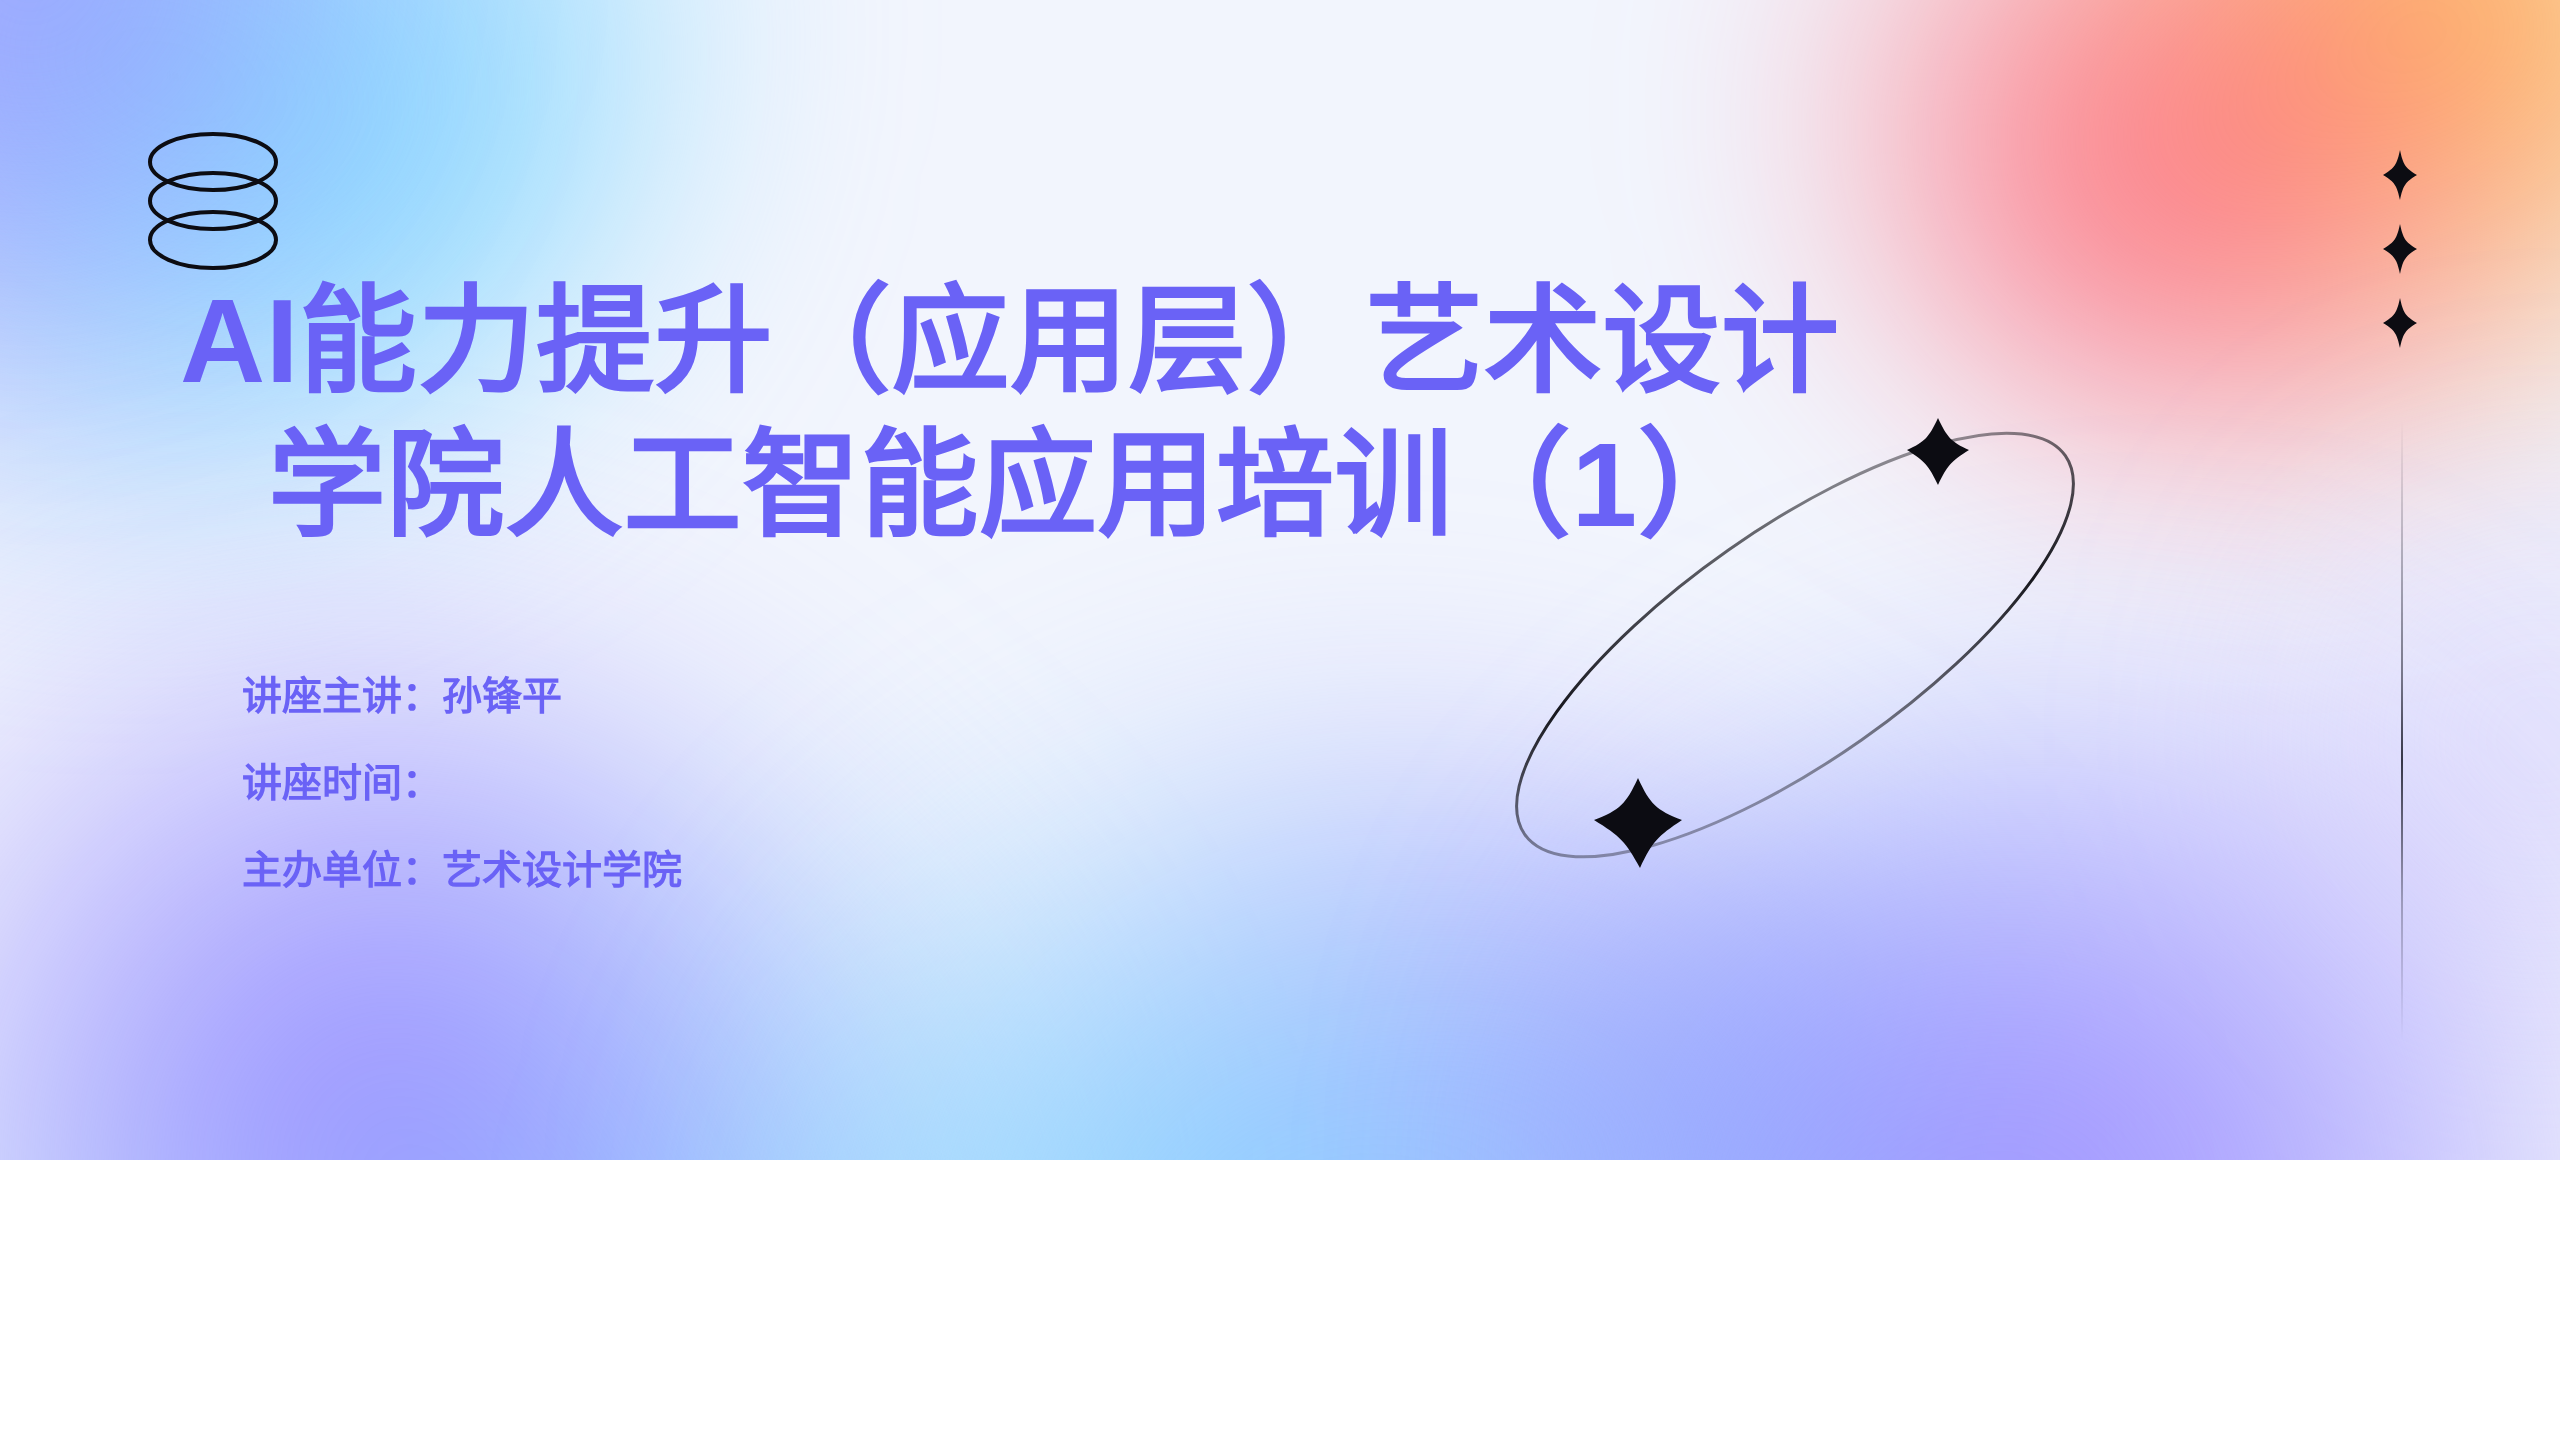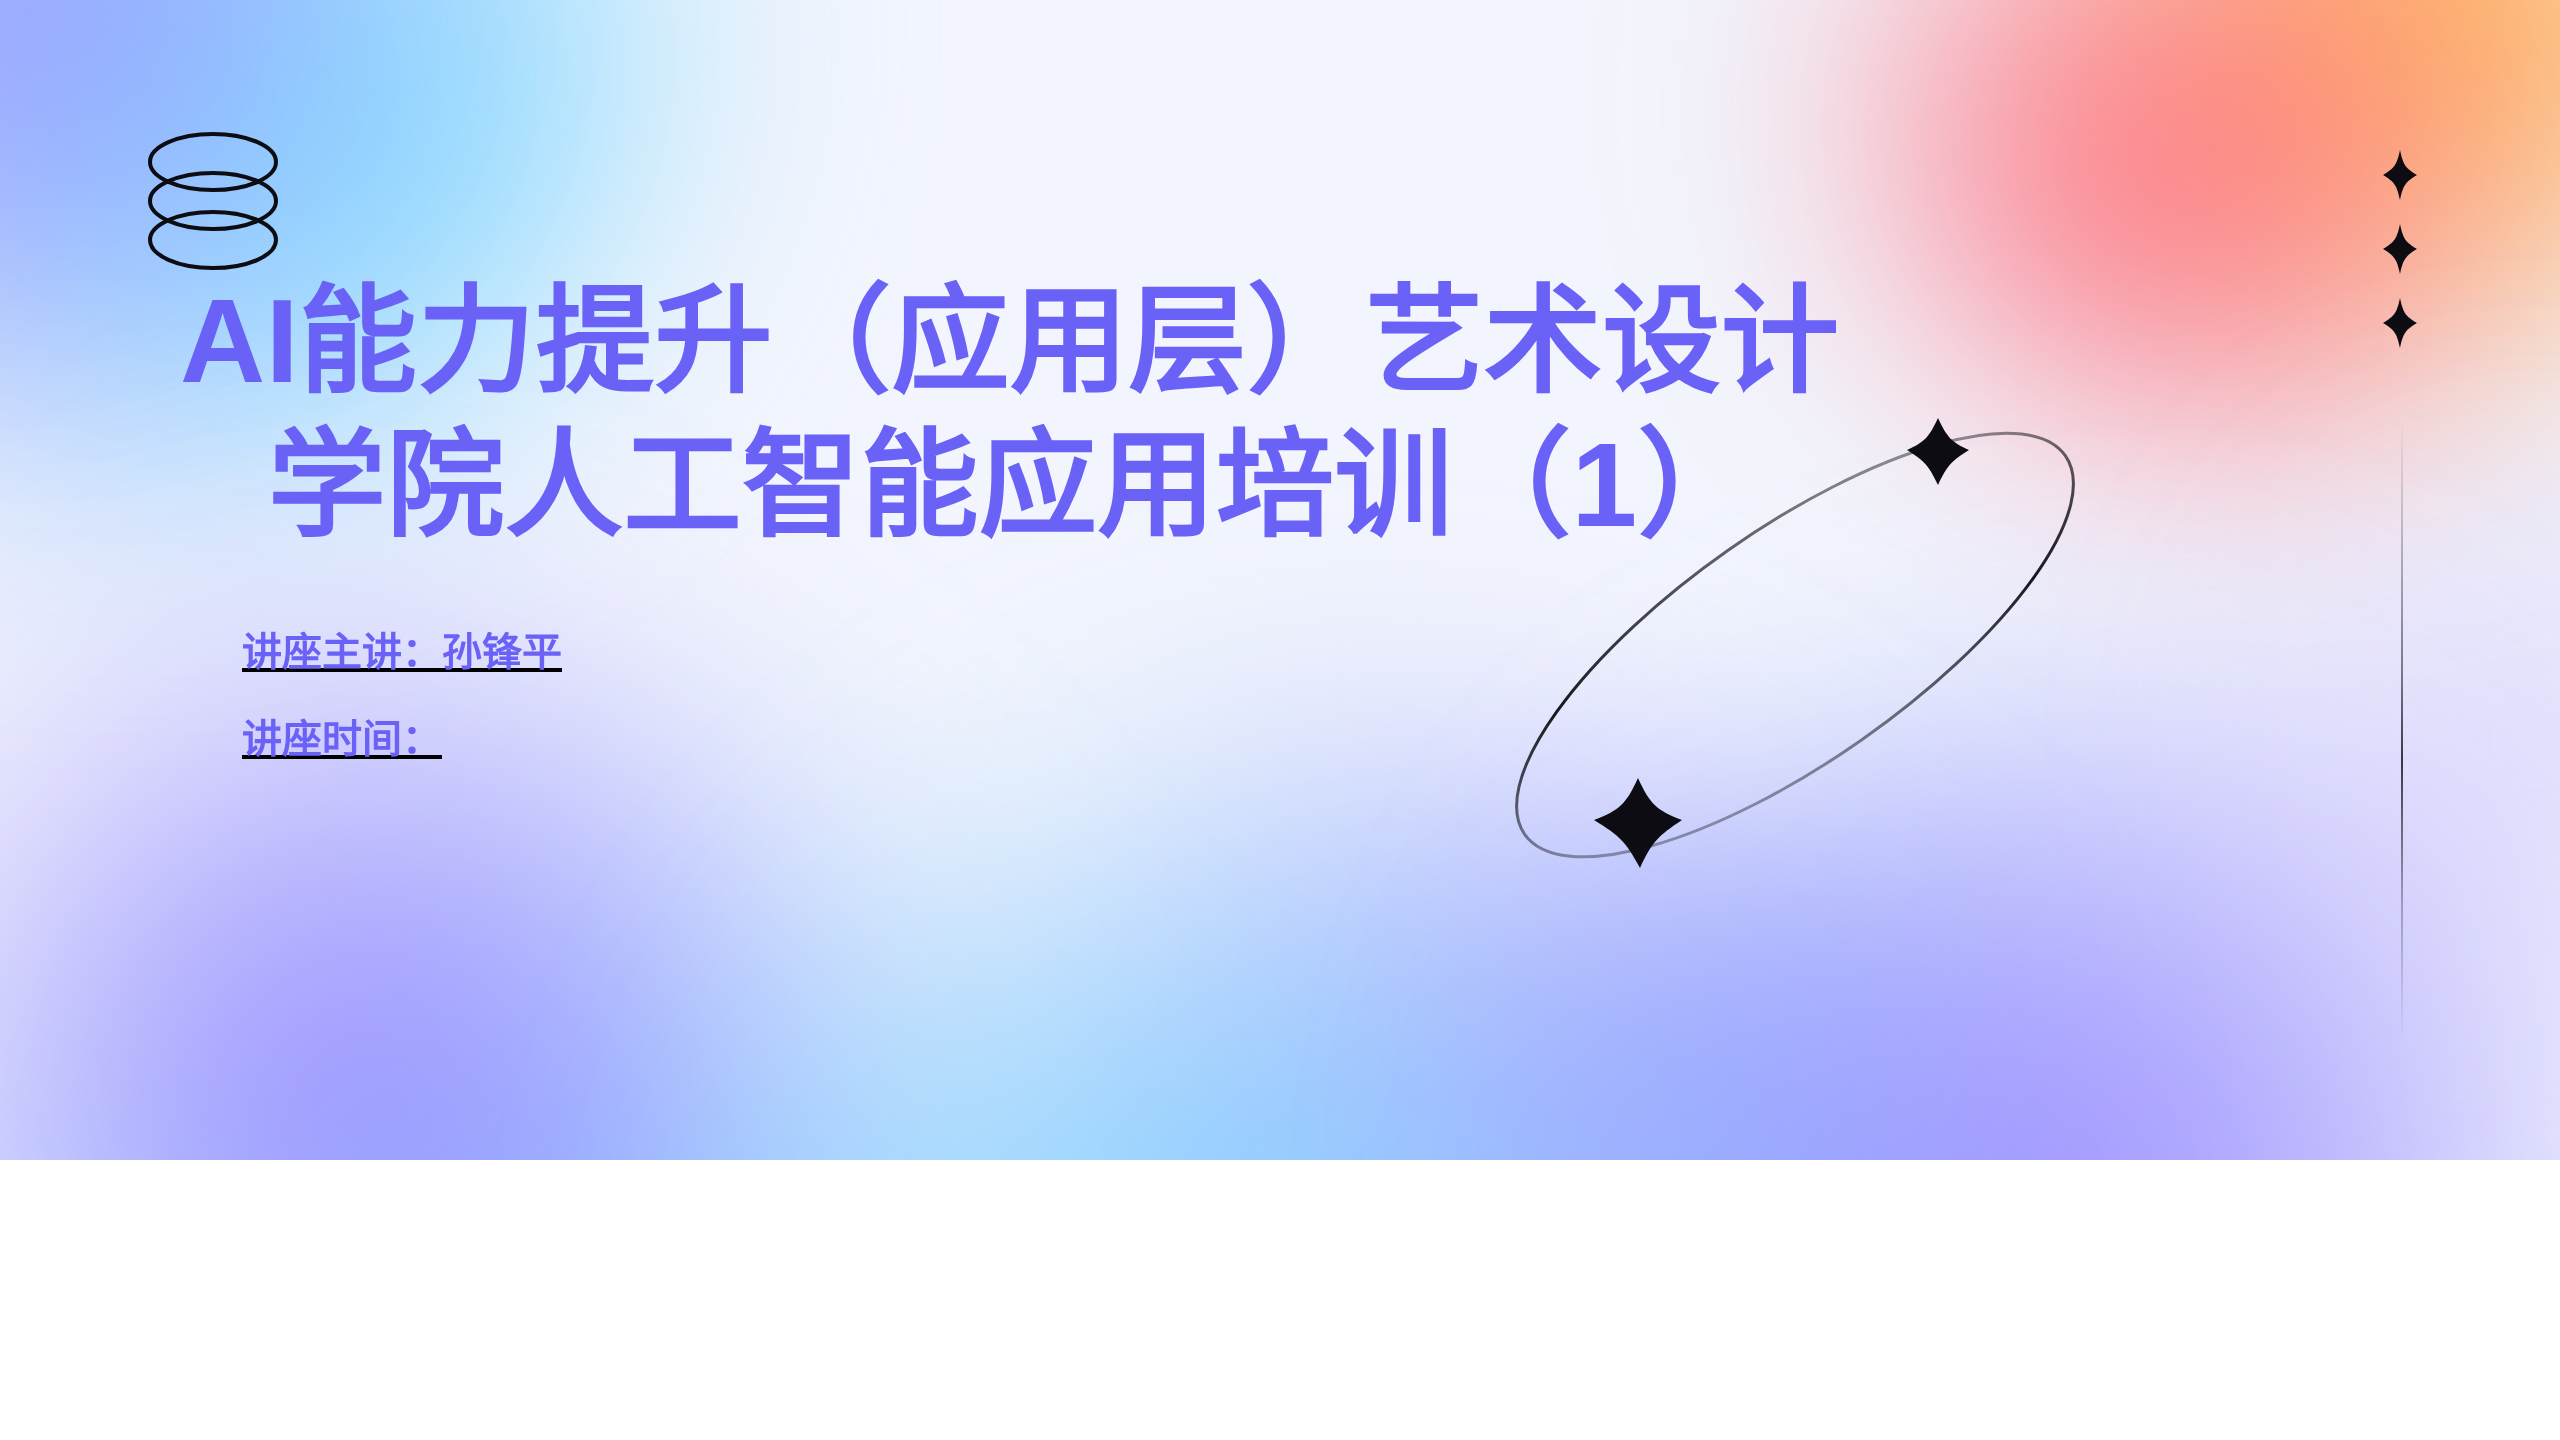--- a/index.html
+++ b/index.html
@@ -162,23 +162,22 @@
     font-size: 118px;
     line-height: 1.22;
     font-weight: 700;
     letter-spacing: 0.5px;
     white-space: nowrap;
   }
   .title .line { display: block; }
   .title .line-2 { padding-left: 88px; }
 
   .details {
-    margin-top: 74px;
+    margin-top: 118px;
     padding-left: 62px;
-    text-decoration: underline;
   }
 
   .detail-row {
     display: flex;
     align-items: baseline;
     color: #6a62f6;
     font-size: 40px;
     font-weight: 700;
     line-height: 1;
     margin-bottom: 47px;
@@ -265,17 +264,21 @@
       <div class="detail-row">
         <span class="detail-label">讲座主讲：</span>
         <span class="detail-value">孙锋平</span>
       </div>
 
       <div class="detail-row">
         <span class="detail-label">讲座时间：</span>
       </div>
 
 
+      <div class="detail-row">
+        <span class="detail-label">主办单位：</span>
+        <span class="detail-value">艺术设计学院</span>
+      </div>
 
     </div>
   </div>
 
 </div>
 
 </body></html>

